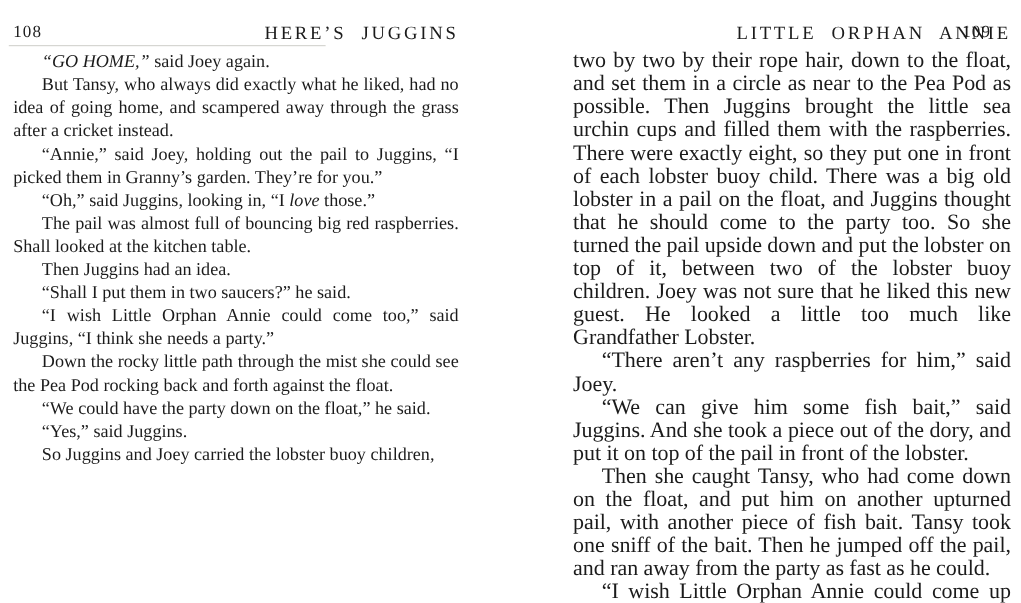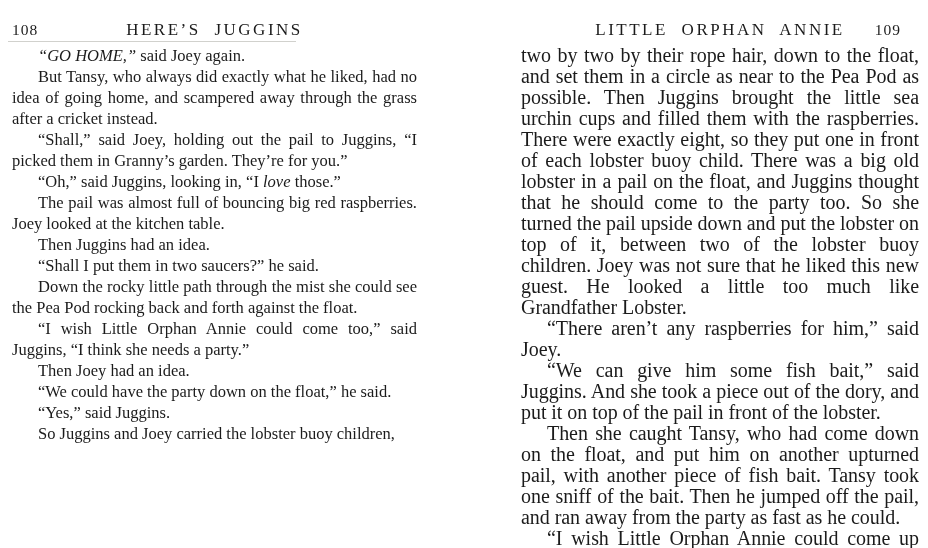--- a/index.html
+++ b/index.html
@@ -24,21 +24,21 @@
     top: 20px;
   }
   .page.left  { left: 12px;  width: 405px; }
   .page.right { left: 521px; width: 398px; }
 
   .pagehead {
     position: relative;
     height: 22px;
   }
   .runhead {
-    text-align: center;
+    text-align: right;
     font-size: 17px;
     letter-spacing: 2.5px;
     word-spacing: 7px;
     white-space: nowrap;
   }
   .pagenum {
     position: absolute;
     top: 1px;
     font-size: 15.5px;
     letter-spacing: 1px;
@@ -83,28 +83,27 @@
 
   <div class="page left">
     <div class="pagehead">
       <span class="pagenum num-left">108</span>
       <div class="runhead">HERE’S JUGGINS</div>
       <div class="head-rule"></div>
     </div>
     <div class="pagebody">
         <p class="para"><em>“GO HOME,”</em> said Joey again.</p>
         <p class="para">But Tansy, who always did exactly what he liked, had no idea of going home, and scampered away through the grass after a cricket instead.</p>
-        <p class="para">“Shall,” said Joey, holding out the pail to Juggins, “I picked them in Granny’s garden. They’re for you.”</p>
+        <p class="para">“Annie,” said Joey, holding out the pail to Juggins, “I picked them in Granny’s garden. They’re for you.”</p>
         <p class="para">“Oh,” said Juggins, looking in, “I <em>love</em> those.”</p>
-        <p class="para">The pail was almost full of bouncing big red raspberries. Joey looked at the kitchen table.</p>
+        <p class="para">The pail was almost full of bouncing big red raspberries. Shall looked at the kitchen table.</p>
         <p class="para">Then Juggins had an idea.</p>
         <p class="para">“Shall I put them in two saucers?” he said.</p>
+        <p class="para">“I wish Little Orphan Annie could come too,” said Juggins, “I think she needs a party.”</p>
         <p class="para">Down the rocky little path through the mist she could see the Pea Pod rocking back and forth against the float.</p>
-        <p class="para">“I wish Little Orphan Annie could come too,” said Juggins, “I think she needs a party.”</p>
-        <p class="para">Then Joey had an idea.</p>
         <p class="para">“We could have the party down on the float,” he said.</p>
         <p class="para">“Yes,” said Juggins.</p>
         <p class="para">So Juggins and Joey carried the lobster buoy children,</p>
       </div>
   </div>
 
   <div class="page right">
     <div class="pagehead">
       <span class="pagenum num-right">109</span>
       <div class="runhead">LITTLE ORPHAN ANNIE</div>

